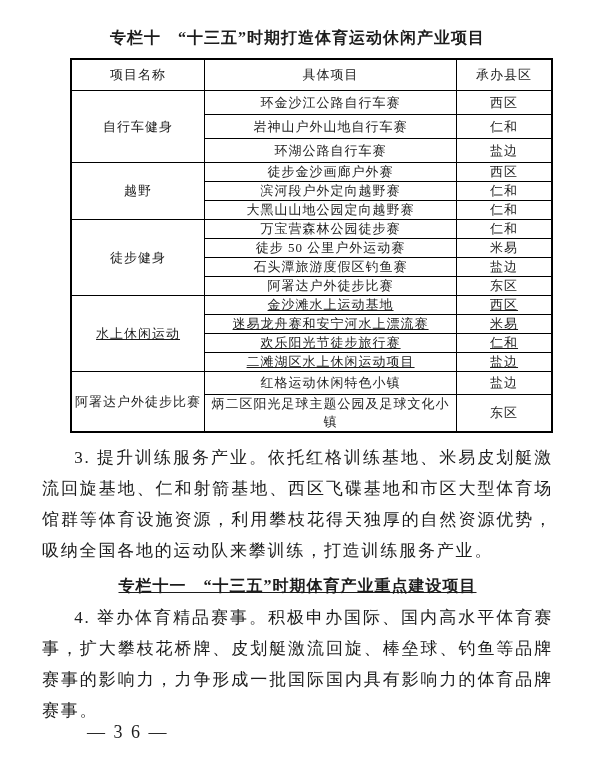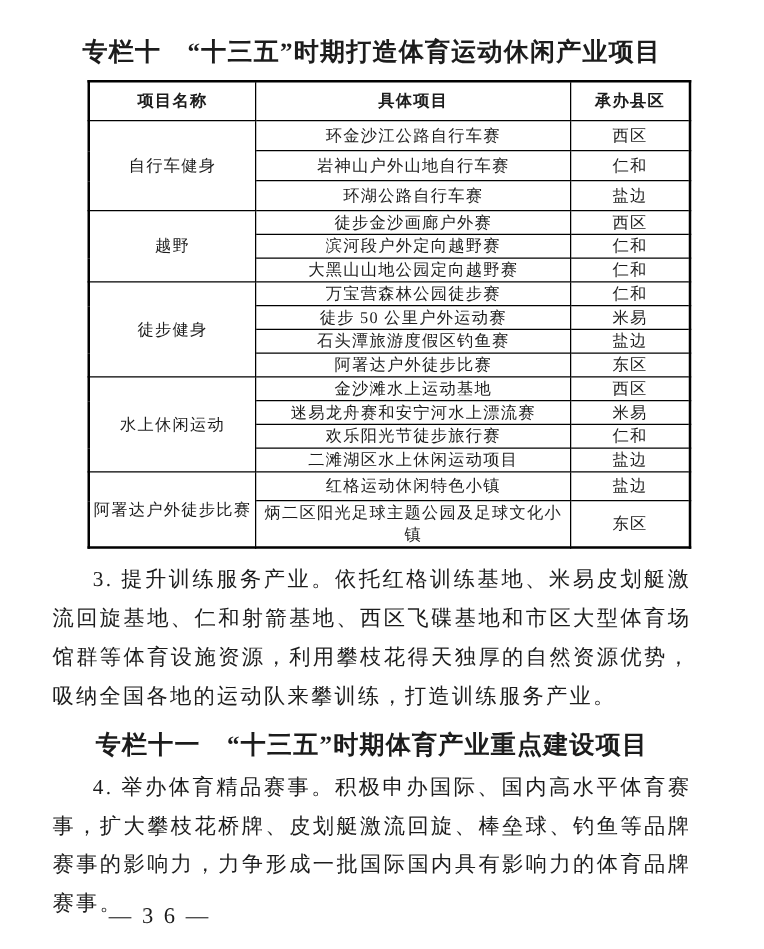--- a/index.html
+++ b/index.html
@@ -16,21 +16,21 @@
   .page {
     position: relative;
     width: 611px;
     height: 759px;
     box-sizing: border-box;
     padding: 28px 58px 0 42px;
     background: #ffffff;
     overflow: hidden;
   }
   .box-title {
-    font-size: 20px;
+    font-size: 16px;
     font-weight: bold;
     text-align: center;
     letter-spacing: 1px;
     margin: 0 0 9px 0;
     white-space: nowrap;
   }
   .projects-table {
     border-collapse: collapse;
     margin-left: 28px;
     border: 2px solid #000;
@@ -41,43 +41,44 @@
   .projects-table td {
     border: 1px solid #000;
     text-align: center;
     vertical-align: middle;
     font-size: 13px;
     letter-spacing: 1px;
     padding: 0 2px;
     overflow: hidden;
   }
   .projects-table th {
-    font-weight: bold;
+    font-weight: normal;
     height: 30px;
   }
   .col-cat  { width: 133px; }
   .col-proj { width: 251px; }
   .col-dist { width: 95px; }
   tr.group-0 td { height: 23px; }
   tr.group-1 td { height: 18px; }
   tr.group-2 td { height: 17px; }
-  tr.group-3 td { height: 17px; }
+  tr.group-3 td { height: 17px; text-decoration: underline; }
   tr.group-4 td { height: 22px; }
   .body-para {
     font-size: 17px;
     letter-spacing: 1.8px;
     line-height: 31px;
     text-align: justify;
     text-justify: inter-ideograph;
     text-indent: 1.9em;
     margin: 9px 0 0 0;
   }
   .second-title {
     margin-top: 10px;
     margin-bottom: 0;
+    text-decoration: underline;
   }
   .key-projects-box {
     border: 2px solid #000;
     box-sizing: border-box;
     margin-left: 23px;
     margin-top: 5px;
     width: 488px;
     padding: 3px 8px 4px 8px;
   }
   .key-projects-box p {

